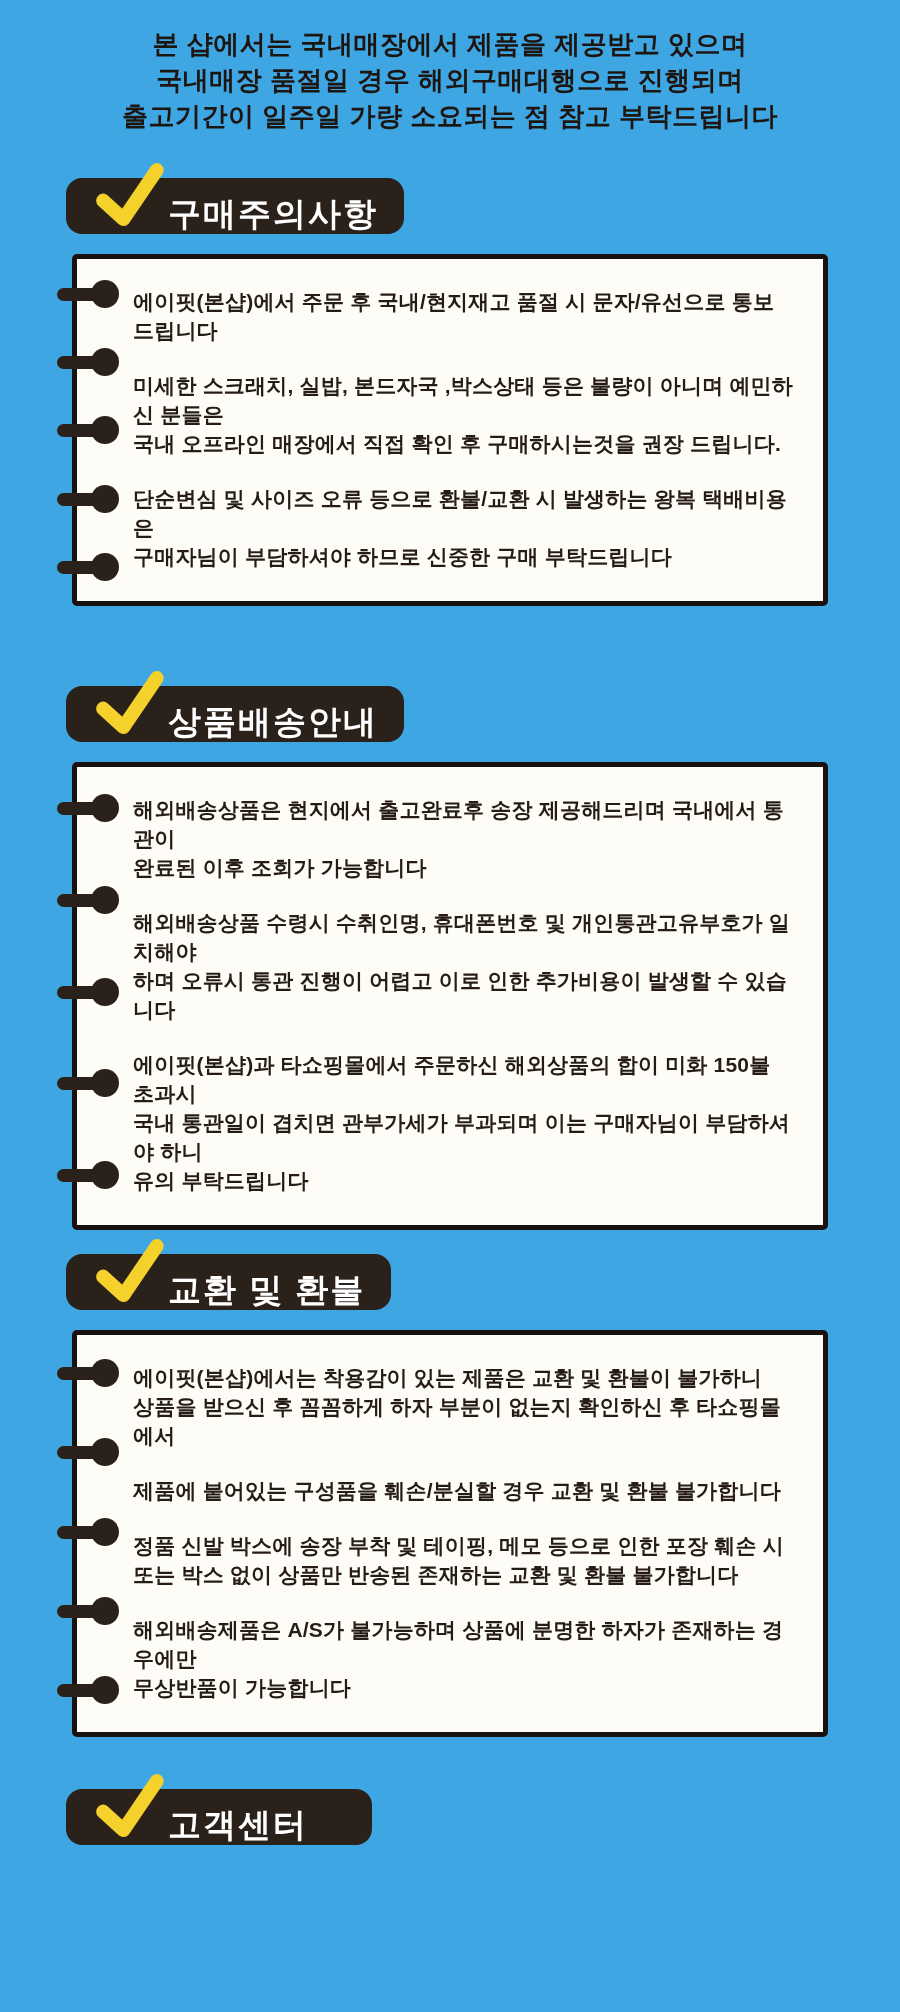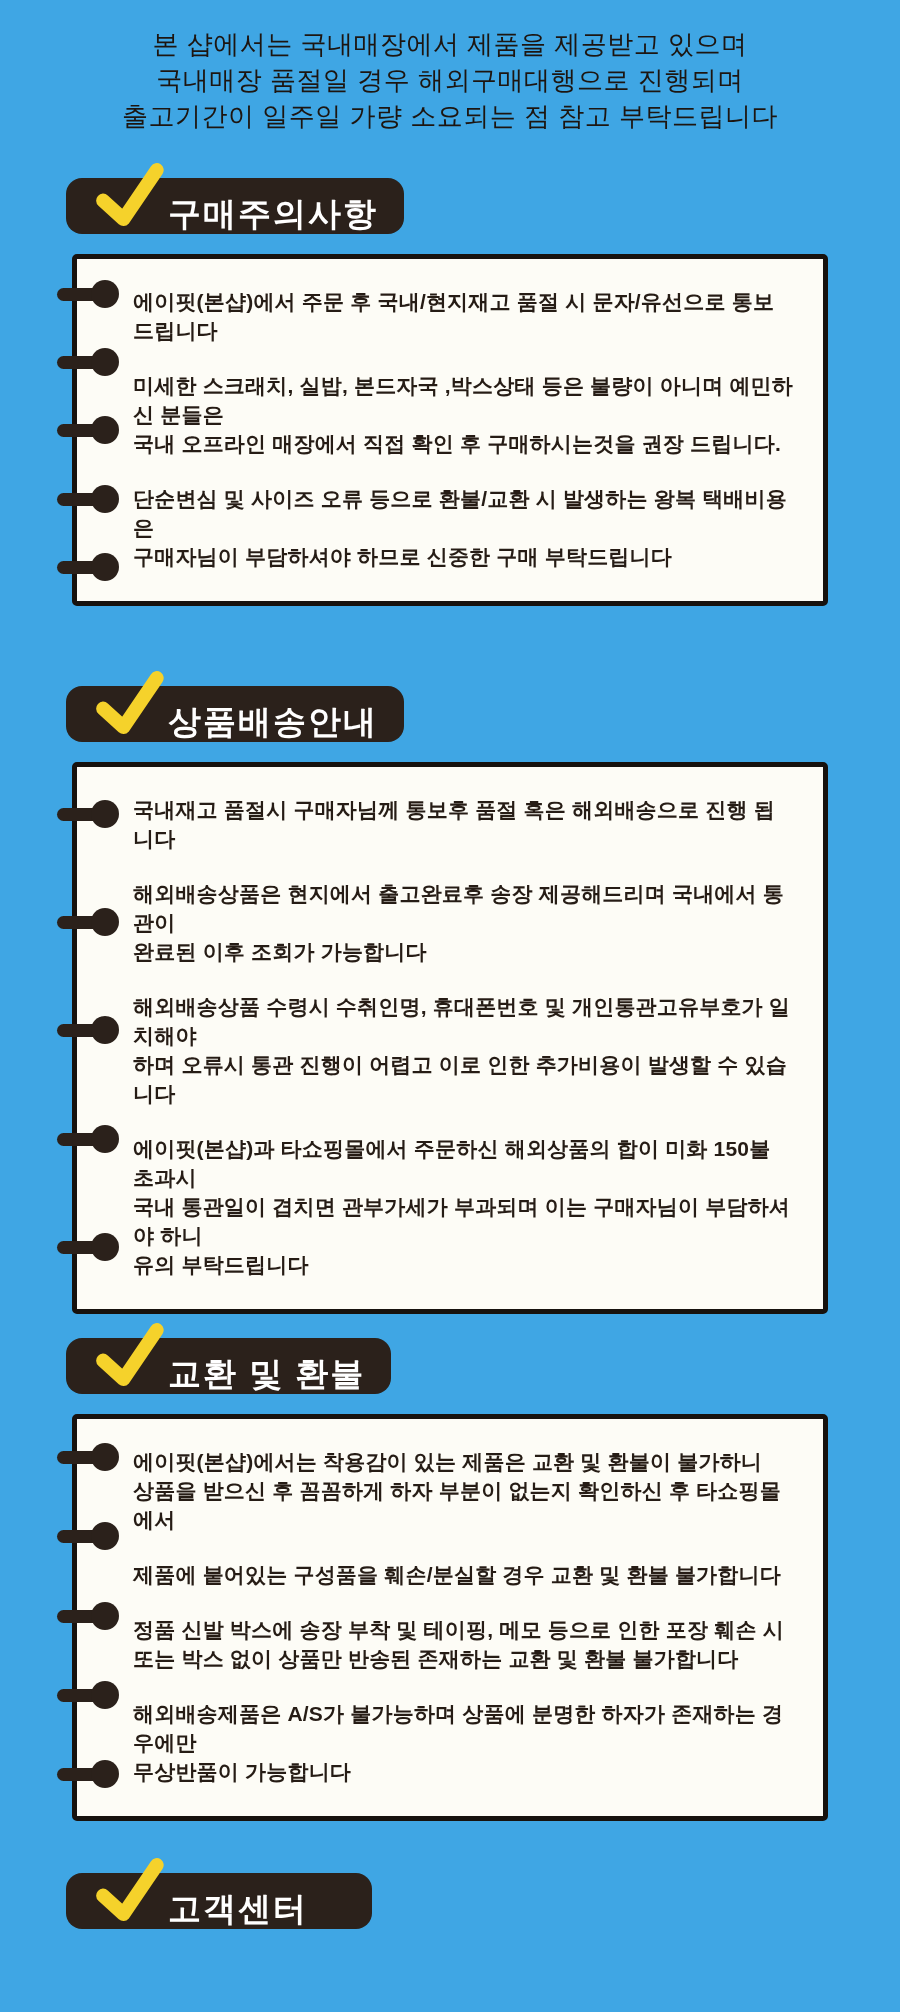--- a/index.html
+++ b/index.html
@@ -11,21 +11,21 @@
     --check:#f5d22b;
   }
   *{margin:0;padding:0;box-sizing:border-box;}
   body{font-family:"Liberation Sans","DejaVu Sans",sans-serif;}
   .page{
     width:900px;height:2012px;background:var(--bg);
     overflow:hidden;position:relative;
   }
   .intro{
     padding-top:26px;text-align:center;
-    font-size:26px;line-height:36px;font-weight:normal;
+    font-size:26px;line-height:36px;font-weight:bold;
     color:#1d1510;white-space:pre-line;letter-spacing:.5px;
   }
   .section-badge{
     position:relative;margin:44px 0 0 66px;height:56px;
     min-width:306px;width:fit-content;
     background:var(--dark);border-radius:16px;
     display:flex;align-items:center;
     padding:16px 26px 0 102px;
   }
   .section-badge .badge-label{
@@ -90,21 +90,20 @@
       <path d="M12 46 L34 66 L70 13" fill="none" stroke="#f5d22b" stroke-width="15" stroke-linecap="round" stroke-linejoin="round"></path>
     </svg>
     <span class="badge-label">상품배송안내</span>
   </div>
   <div class="notice-box">
     <span class="pin p1"></span>
     <span class="pin p2"></span>
     <span class="pin p3"></span>
     <span class="pin p4"></span>
     <span class="pin p5"></span>
-    <p class="item">국내재고 품절시 구매자님께 통보후 품절 혹은 해외배송으로 진행 됩니다</p>
     <p class="item">해외배송상품은 현지에서 출고완료후 송장 제공해드리며 국내에서 통관이
 완료된 이후 조회가 가능합니다</p>
     <p class="item">해외배송상품 수령시 수취인명, 휴대폰번호 및 개인통관고유부호가 일치해야
 하며 오류시 통관 진행이 어렵고 이로 인한 추가비용이 발생할 수 있습니다</p>
     <p class="item">에이핏(본샵)과 타쇼핑몰에서 주문하신 해외상품의 합이 미화 150불 초과시
 국내 통관일이 겹치면 관부가세가 부과되며 이는 구매자님이 부담하셔야 하니
 유의 부탁드립니다</p>
   </div>
 
   <div class="section-badge" style="margin-top:24px">

